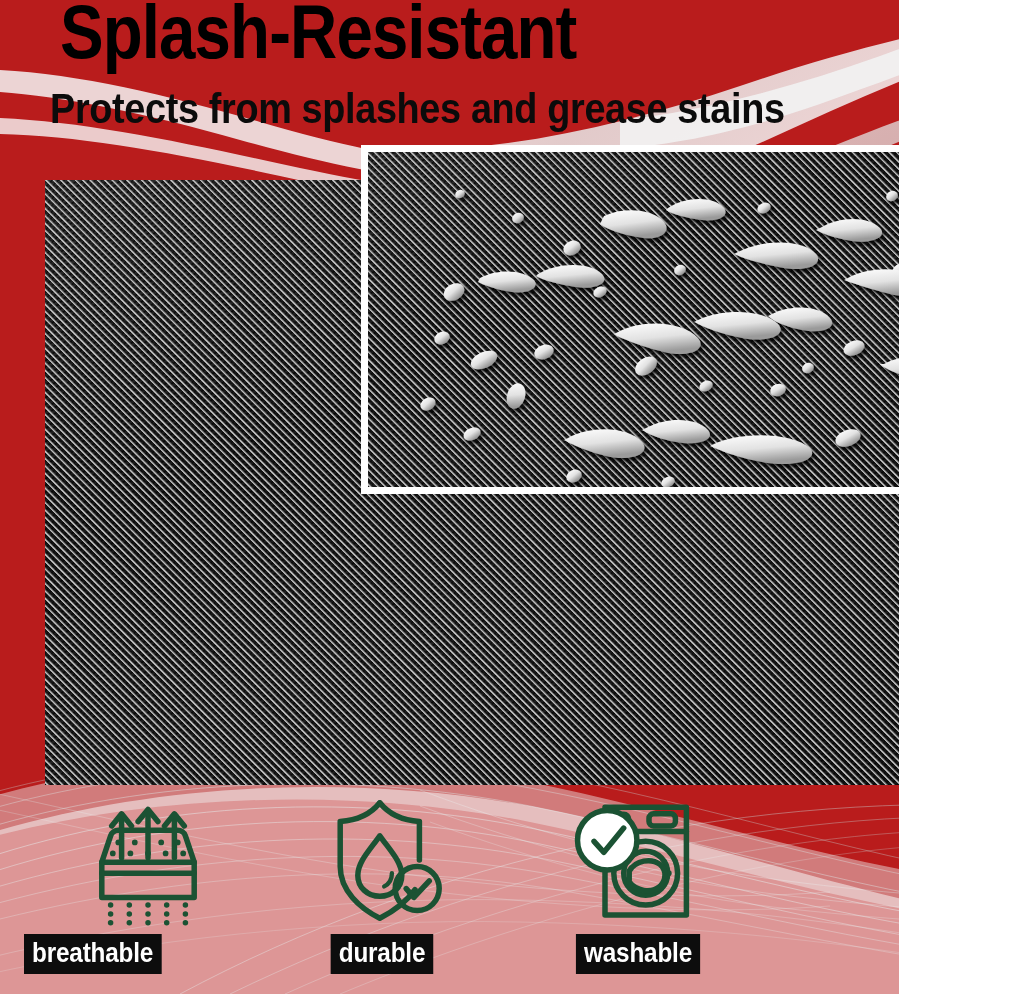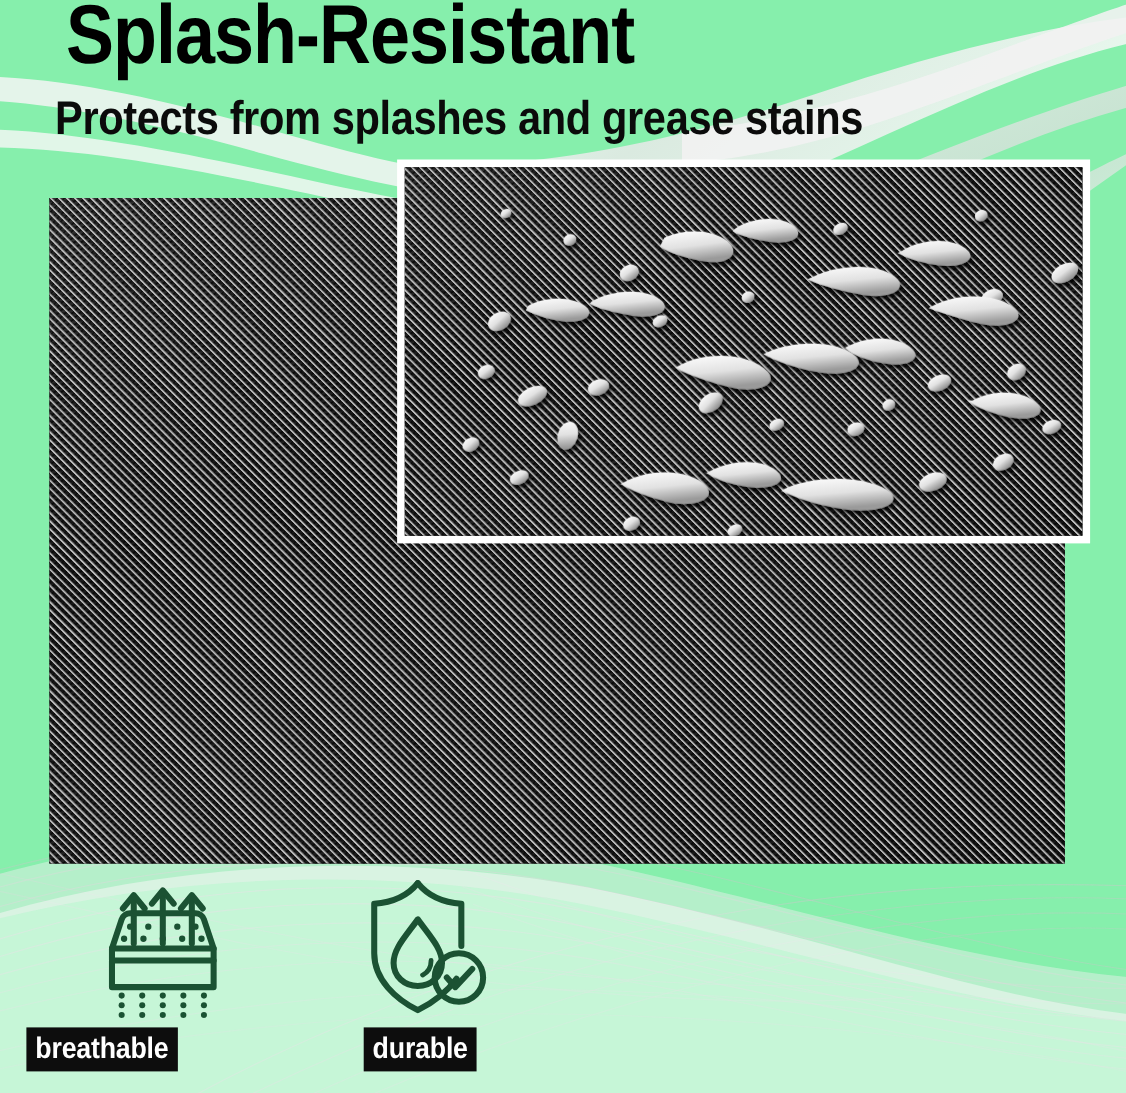--- a/index.html
+++ b/index.html
@@ -5,23 +5,23 @@
   html, body {
     margin: 0;
     padding: 0;
     background: #ffffff;
   }
   body {
     font-family: "Liberation Sans", sans-serif;
   }
   .canvas {
     position: relative;
-    width: 1024px;
+    width: 899px;
     height: 994px;
-    background: #86efac;
+    background: #b91c1c;
     overflow: hidden;
   }
 
   
   .bg-layer {
     position: absolute;
     left: 0; top: 0;
     width: 1024px; height: 994px;
     pointer-events: none;
   }
@@ -353,16 +353,36 @@
 
         <path d="M 58 38 C 48 52, 38 62, 38 74 C 38 85, 47 93, 58 93 C 69 93, 78 85, 78 74 C 78 62, 68 52, 58 38 Z"></path>
         <path d="M 69 72 C 69 78, 66 82, 62 84" stroke-width="4"></path>
 
         <circle cx="92" cy="86" r="20"></circle>
         <path d="M 82 86 L 89 94 L 103 79"></path>
       </svg>
       <div class="feature-label lbl-center">durable</div>
     </div>
 
+    <div class="feature f3">
+      <svg class="feature-icon" viewBox="0 0 120 120" fill="none" stroke="#1b5233" stroke-width="5" stroke-linecap="round" stroke-linejoin="round">
+
+        <path d="M 30 12 L 104 12 L 104 110 L 30 110 Z"></path>
+        <path d="M 30 34 L 104 34"></path>
+
+        <circle cx="47" cy="23" r="4.5"></circle>
+        <rect x="70" y="18" width="24" height="11" rx="4"></rect>
+
+        <circle cx="67" cy="72" r="29"></circle>
+        <circle cx="67" cy="72" r="20"></circle>
+        <circle cx="88" cy="72" r="2.6" fill="#1b5233" stroke="none"></circle>
+
+        <path d="M 52 70 C 58 60, 72 58, 80 64 C 86 69, 86 78, 80 84 C 72 91, 58 88, 52 80 Z"></path>
+
+        <circle cx="32" cy="42" r="27" fill="#ffffff" stroke="#1b5233"></circle>
+        <path d="M 20 43 L 29 53 L 47 31"></path>
+      </svg>
+      <div class="feature-label lbl-center">washable</div>
+    </div>
 
 
   </div>
 </div>
 
 </body></html>

